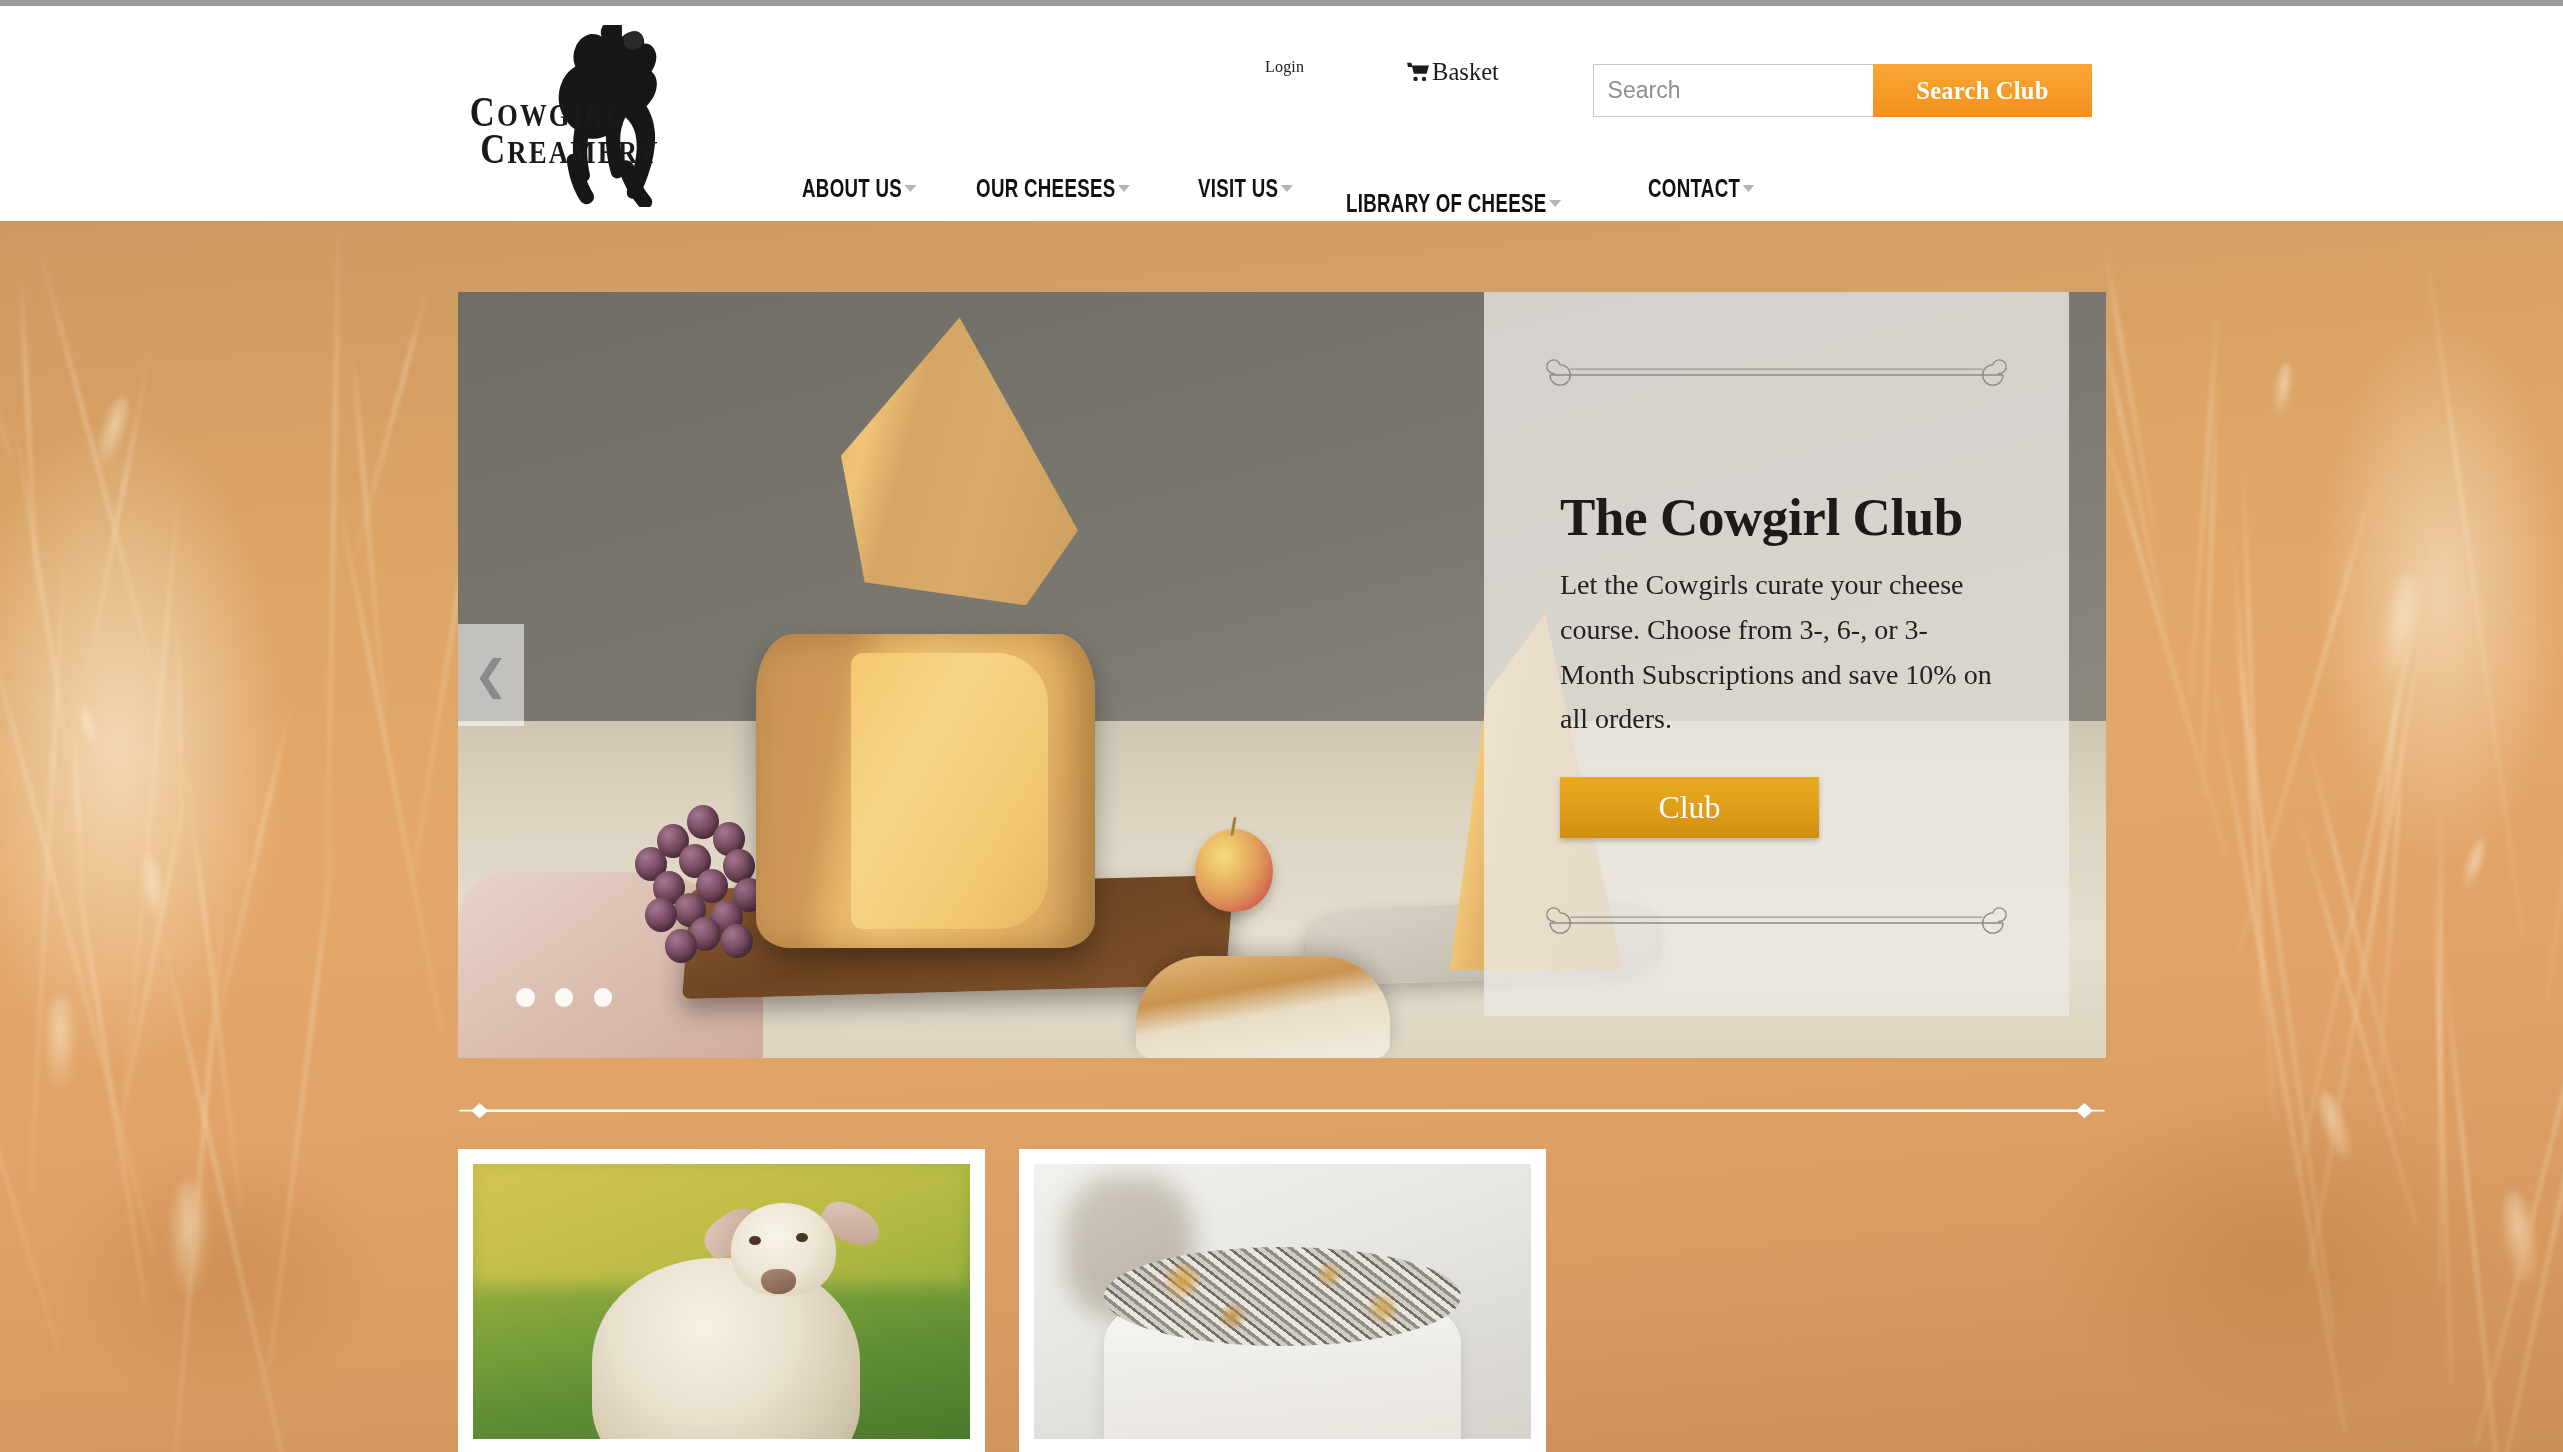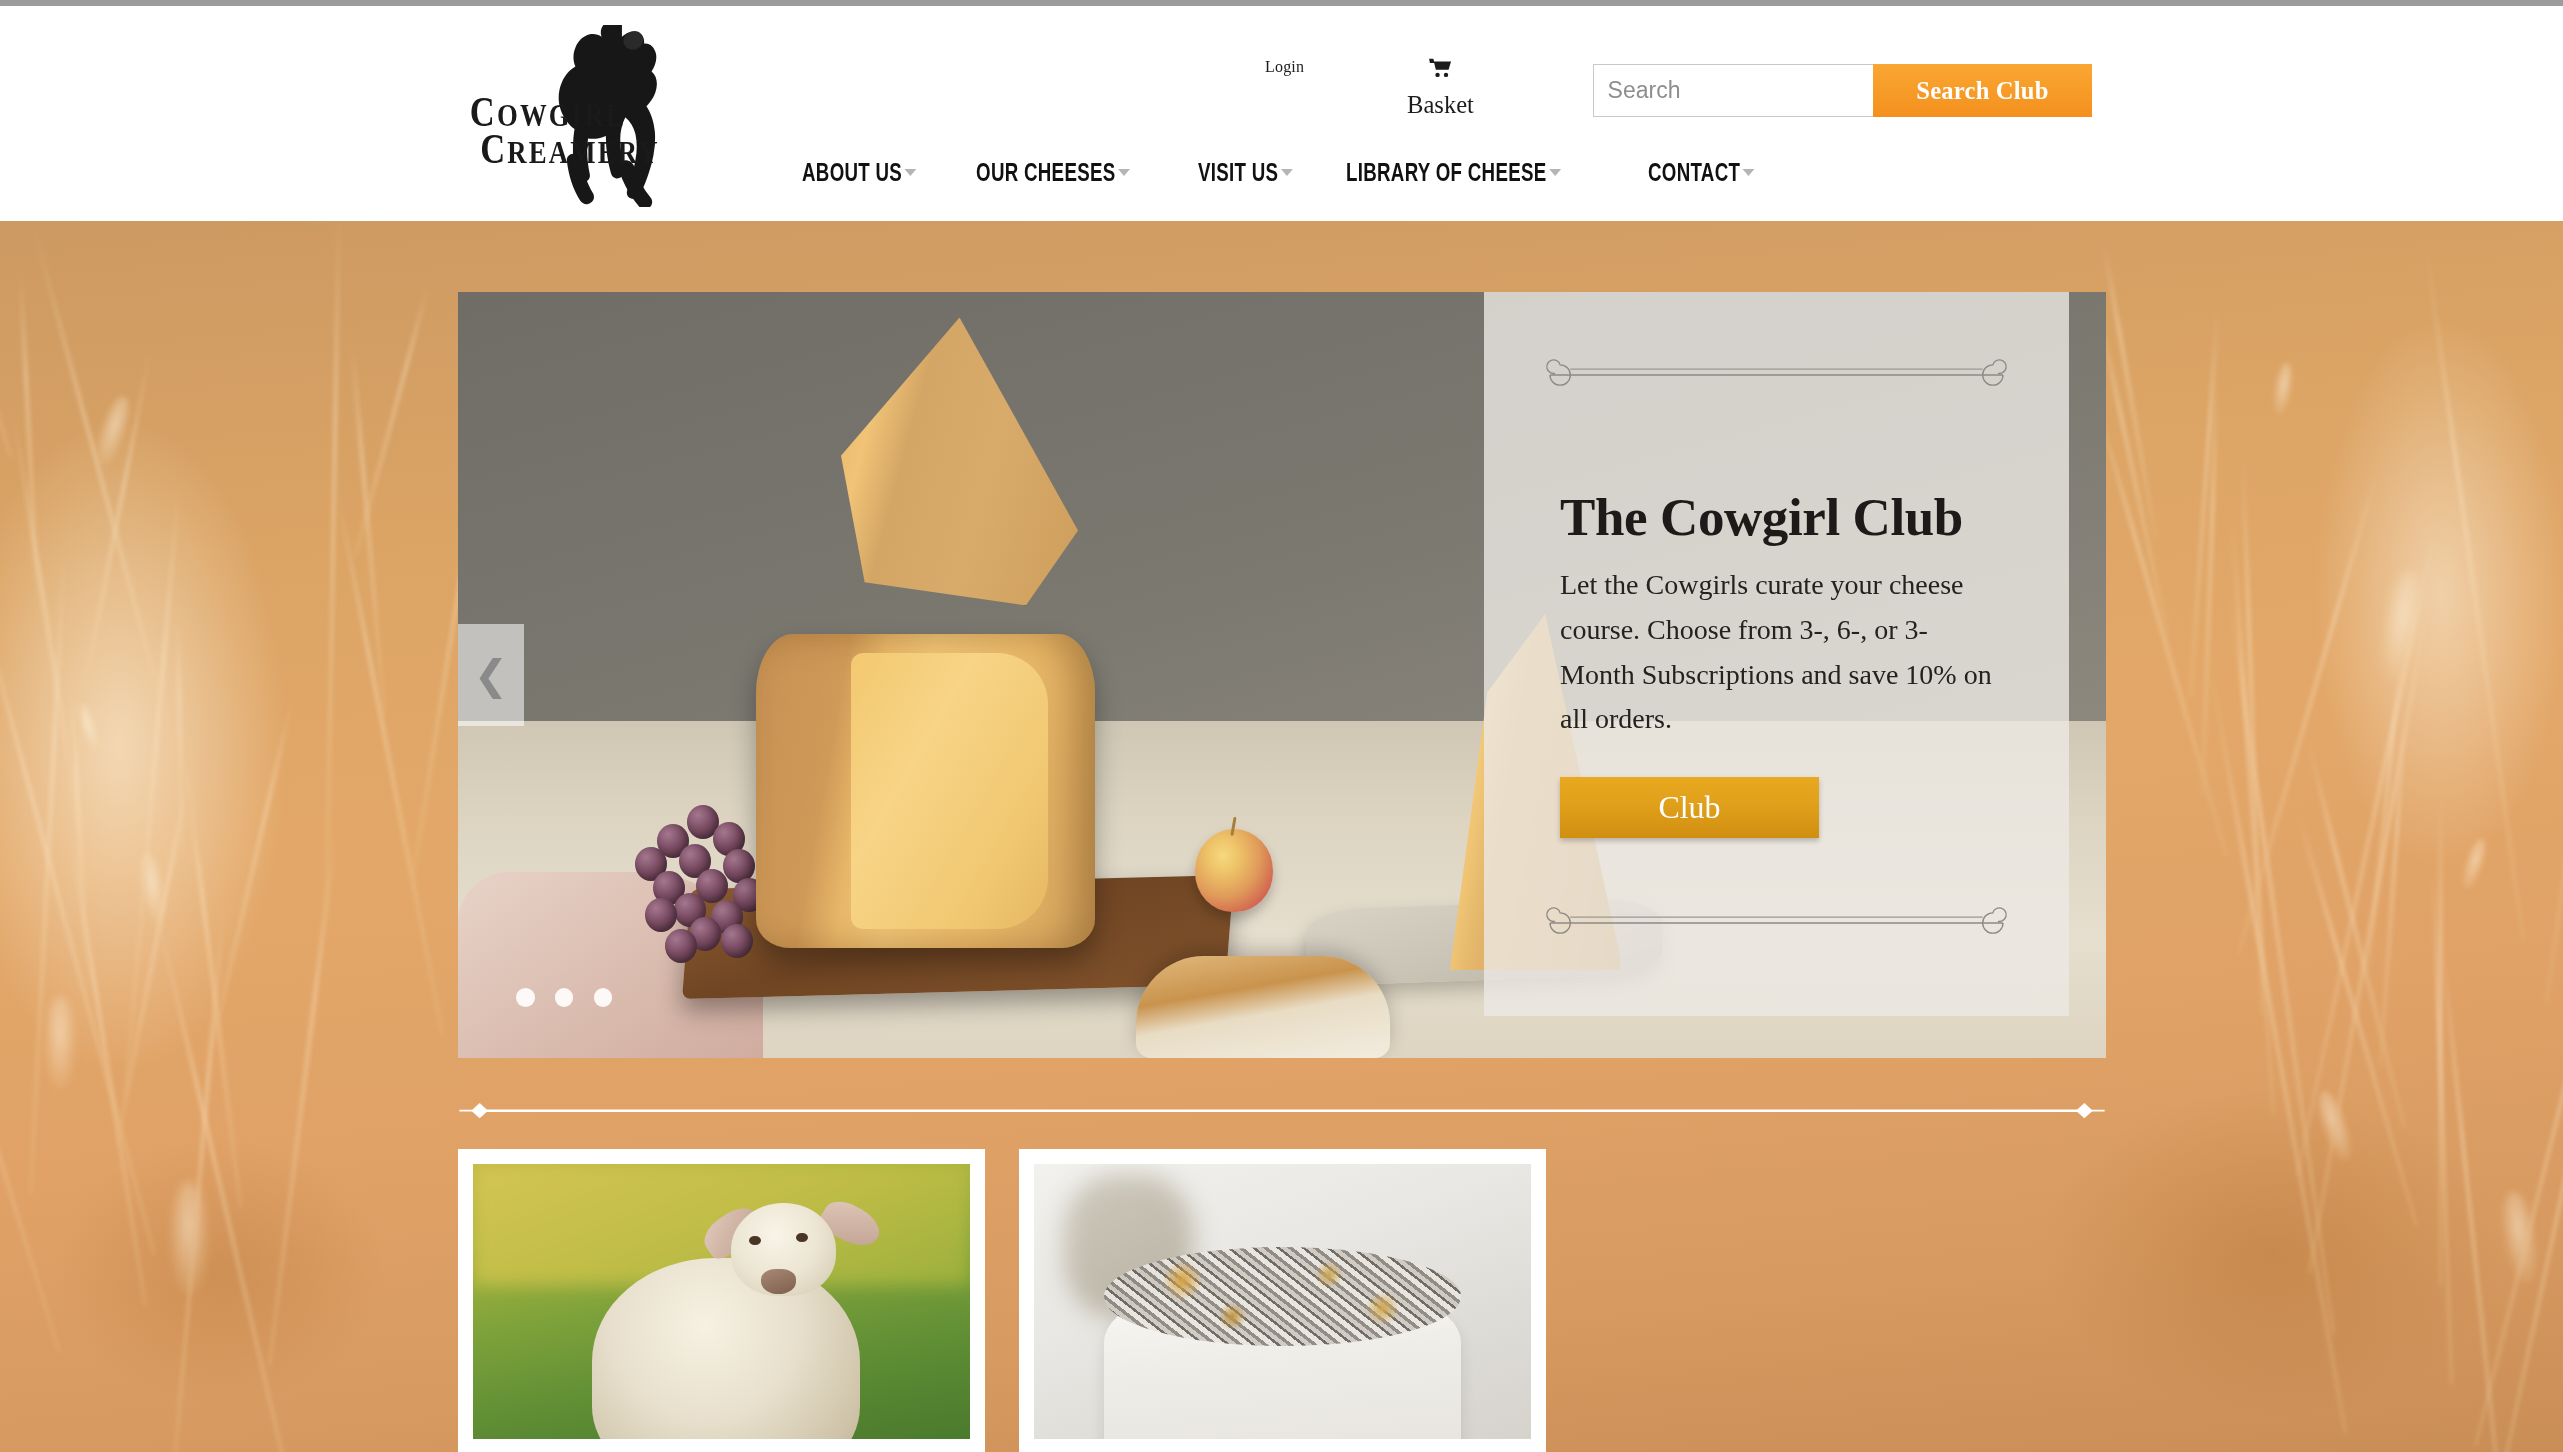--- a/index.html
+++ b/index.html
@@ -60,21 +60,21 @@
   
   .util-row { position:absolute; left:0; top:25.4px; width:2563px; height:51px; }
   .login-link {
     position:absolute; left:1265px; top:27px;
     font-size: 16px; color:#1c1c1c; letter-spacing:0.2px;
     text-decoration:none; cursor:pointer;
   }
   .basket-link {
     position:absolute; left:1407px; top:27px;
     font-size: 24.6px; color:#1c1c1c; text-decoration:none;
-    display:flex; align-items:center; gap:12px; cursor:pointer;flex-direction:column;
+    display:flex; align-items:center; gap:2px; cursor:pointer;
   }
   .cart-icon { display:inline-block; width:23px; height:20.3px; }
   .cart-icon svg { width:100%; height:100%; display:block; }
 
   
   .search-wrap { position:absolute; left:1593px; top:58px; display:flex; align-items:stretch; }
   .search-input {
     width: 280px; height: 53px;
     border: 0.8px solid #c9c9c9; border-right:none;
     background:#fff;
@@ -521,21 +521,21 @@
             <span class="nav-label">OUR CHEESES</span>
             <span class="caret"></span>
           </a>
         </span>
         <span class="nav-slot" style="width: 148px;">
           <a class="nav-item" href="#">
             <span class="nav-label">VISIT US</span>
             <span class="caret"></span>
           </a>
         </span>
-        <span class="nav-slot" style="width: 302px;">
+        <span class="nav-slot" style="width: 302px; margin-top: 31px;">
           <a class="nav-item" href="#">
             <span class="nav-label">LIBRARY OF CHEESE</span>
             <span class="caret"></span>
           </a>
         </span>
         <span class="nav-slot" style="width: 155px;">
           <a class="nav-item" href="#">
             <span class="nav-label">CONTACT</span>
             <span class="caret"></span>
           </a>

